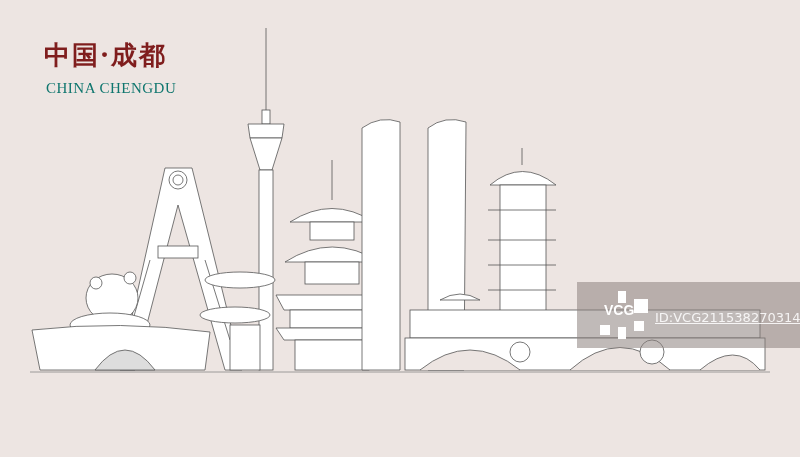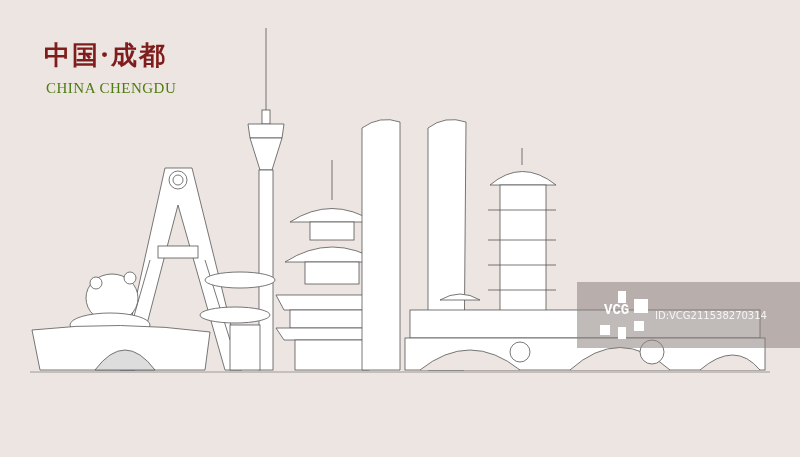--- a/index.html
+++ b/index.html
@@ -1,23 +1,23 @@
 <!DOCTYPE html>
 <html><head>
 <meta charset="utf-8">
 <style>
   html,body{margin:0;padding:0;}
   body{width:800px;height:457px;overflow:hidden;background:#ede5e2;position:relative;font-family:"DejaVu Serif",serif;}
   .title-cn{position:absolute;left:44px;top:38px;font-size:26px;font-weight:bold;color:#7f1d1d;letter-spacing:2px;font-family:"DejaVu Serif",serif;}
-  .title-en{position:absolute;left:46px;top:80px;font-size:15px;color:#4d7c0f;letter-spacing:0.5px;font-family:"Liberation Serif",serif;}
+  .title-en{position:absolute;left:46px;top:80px;font-size:15px;color:#0f766e;letter-spacing:0.5px;font-family:"Liberation Serif",serif;}
   svg.sky{position:absolute;left:0;top:0;}
   .wm-band{position:absolute;left:577px;top:282px;width:223px;height:66px;background:rgba(140,130,126,0.55);}
   .wm-logo{position:absolute;left:590px;top:291px;width:60px;height:48px;}
-  .wm-text{position:absolute;left:604px;top:302px;color:#fff;font-family:Liberation Mono, monospace;font-weight:bold;font-size:14px;}
-  .wm-id{position:absolute;left:655px;top:310px;color:rgba(255,255,255,0.85);font-family:"DejaVu Sans",sans-serif;font-size:10px;}
+  .wm-text{position:absolute;left:604px;top:302px;color:#fff;font-family:Liberation Sans, sans-serif;font-weight:bold;font-size:14px;}
+  .wm-id{position:absolute;left:655px;top:310px;color:rgba(255,255,255,0.85);font-family:"DejaVu Sans",sans-serif;font-size:13px;text-decoration:underline;}
 </style>
 </head>
 <body>
 
 <div class="title-cn">中国·成都</div>
 <div class="title-en">CHINA CHENGDU</div>
 
 <svg class="sky" width="800" height="457" viewBox="0 0 800 457" fill="#fff" stroke="#555" stroke-width="0.8">
 
   <line x1="30" y1="372" x2="770" y2="372" stroke="#888"></line>

